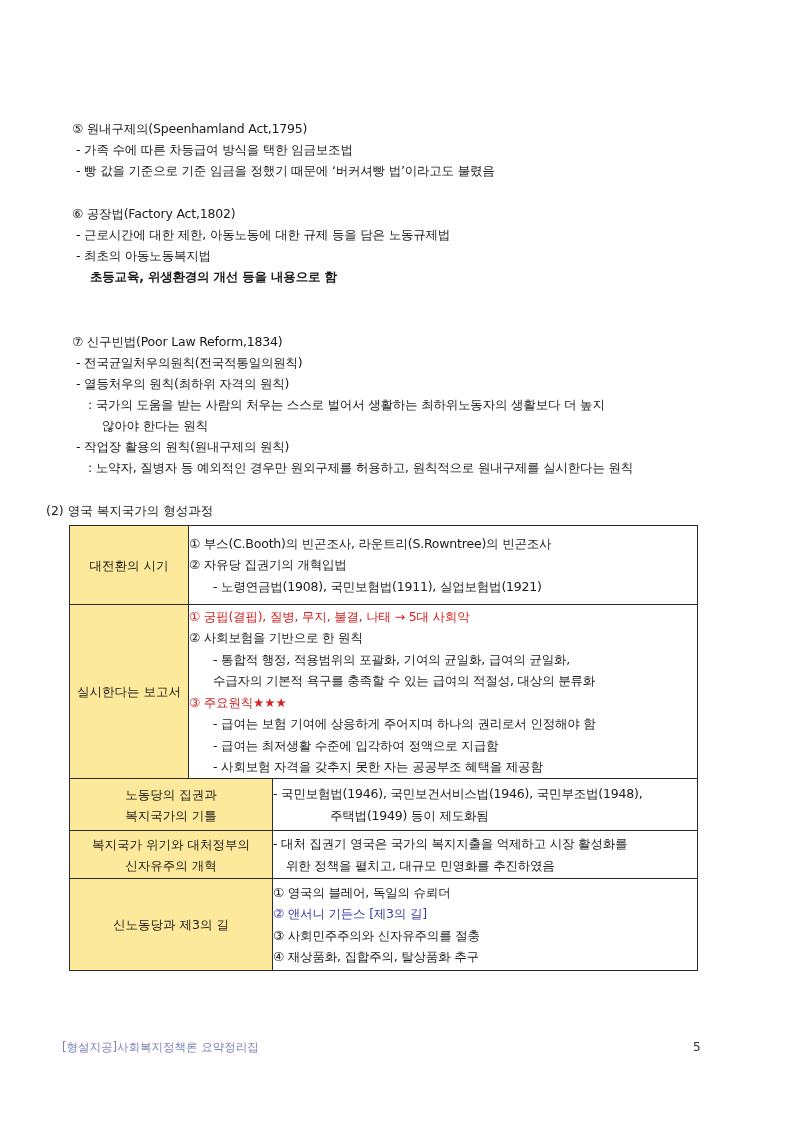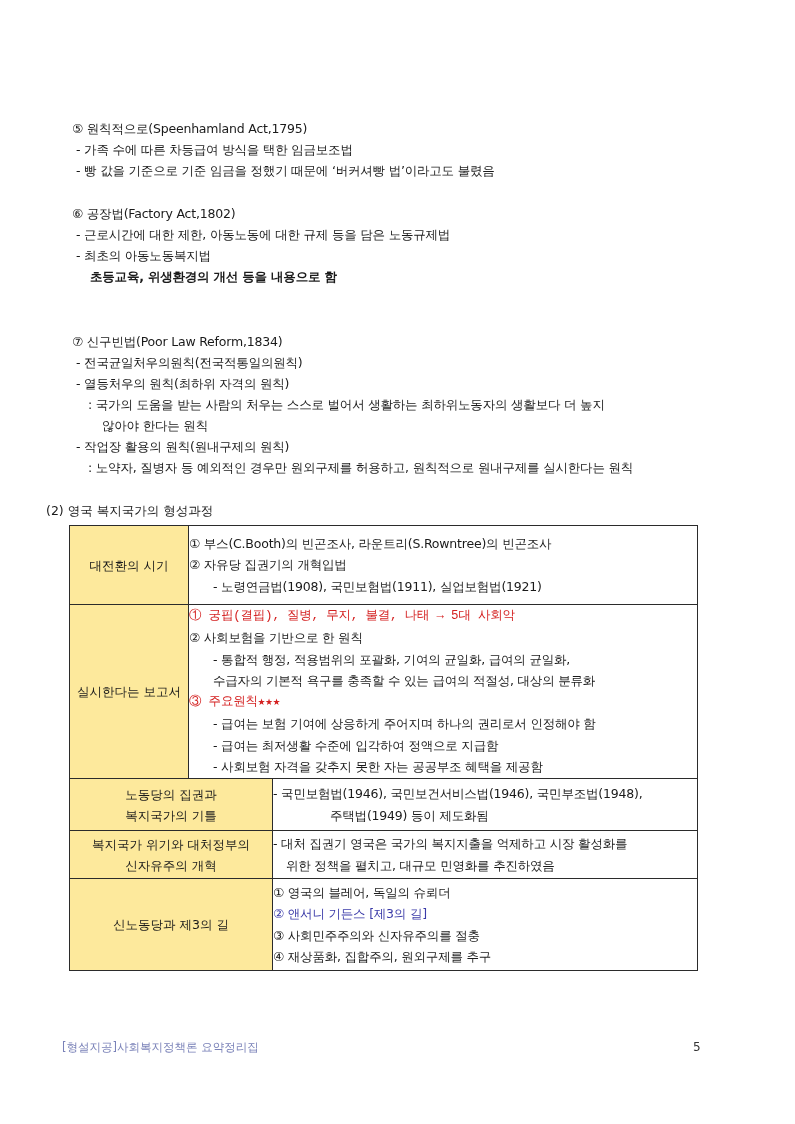--- a/index.html
+++ b/index.html
@@ -17,32 +17,32 @@
     .colon-cont { padding-left: 34px; }
     .heading { position: absolute; left: 46px; top: 500px; line-height: 21px; font-size: 12.5px; }
 
     table.t { position: absolute; border-collapse: collapse; table-layout: fixed; }
     table.t td { border: 1.3px solid #2b2b2b; vertical-align: middle; padding: 0; }
     td.label { background: #fde99c; text-align: center; line-height: 21px; }
     td.body { background: #ffffff; padding: 4px 0 4px 7px; }
     td.body .line { height: 21.5px; line-height: 21.5px; }
     .sub { padding-left: 24px; }
     .sub2 { padding-left: 24px; }
-    .red { color: #d42020; font-family: Liberation Mono, monospace; }
+    .red { color: #d42020; }
     .blue { color: #3a3aa8; }
     .star { color: #d42020; letter-spacing: 0; }
 
     .footer-left { position: absolute; left: 62px; top: 1040px; font-size: 11.5px; color: #7a82b8; }
     .footer-right { position: absolute; left: 693px; top: 1040px; font-size: 12px; color: #333; }
   </style>
 </head>
 <body>
 
 <div class="section" style="top:118px;">
-  <div class="line item-title">⑤ 원칙적으로(Speenhamland  Act,1795)</div>
+  <div class="line item-title">⑤ 원내구제의(Speenhamland  Act,1795)</div>
   <div class="line bullet">- 가족 수에 따른 차등급여 방식을 택한 임금보조법</div>
   <div class="line bullet">- 빵 값을 기준으로 기준 임금을 정했기 때문에 ‘버커셔빵 법’이라고도 불렸음</div>
 </div>
 
 <div class="section" style="top:203px;">
   <div class="line item-title">⑥ 공장법(Factory  Act,1802)</div>
   <div class="line bullet">- 근로시간에 대한 제한, 아동노동에 대한 규제 등을 담은 노동규제법</div>
   <div class="line bullet">- 최초의 아동노동복지법</div>
   <div class="line cont">초등교육, 위생환경의 개선 등을 내용으로 함</div>
 </div>
@@ -114,20 +114,20 @@
       <div class="line">- 대처 집권기 영국은 국가의 복지지출을 억제하고 시장 활성화를</div>
       <div class="line" style="padding-left:13px;">위한 정책을 펼치고, 대규모 민영화를 추진하였음</div>
     </td>
   </tr>
   <tr style="height:92px;">
     <td class="label">신노동당과 제3의 길</td>
     <td class="body">
       <div class="line">① 영국의 블레어, 독일의 슈뢰더</div>
       <div class="line blue">② 앤서니 기든스 [제3의 길]</div>
       <div class="line">③ 사회민주주의와 신자유주의를 절충</div>
-      <div class="line">④ 재상품화, 집합주의, 원외구제를 추구</div>
+      <div class="line">④ 재상품화, 집합주의, 탈상품화 추구</div>
     </td>
   </tr>
 </tbody>
   </table>
 
 <div class="footer-left">[형설지공]사회복지정책론 요약정리집</div>
 <div class="footer-right">5</div>
 
 </body></html>

